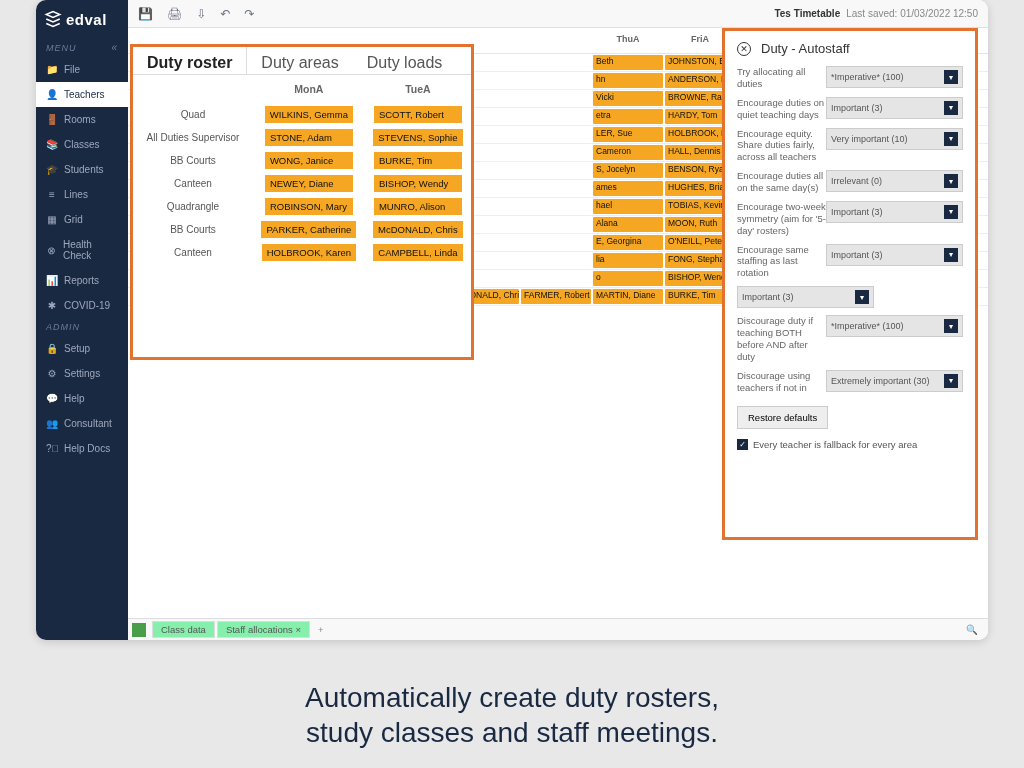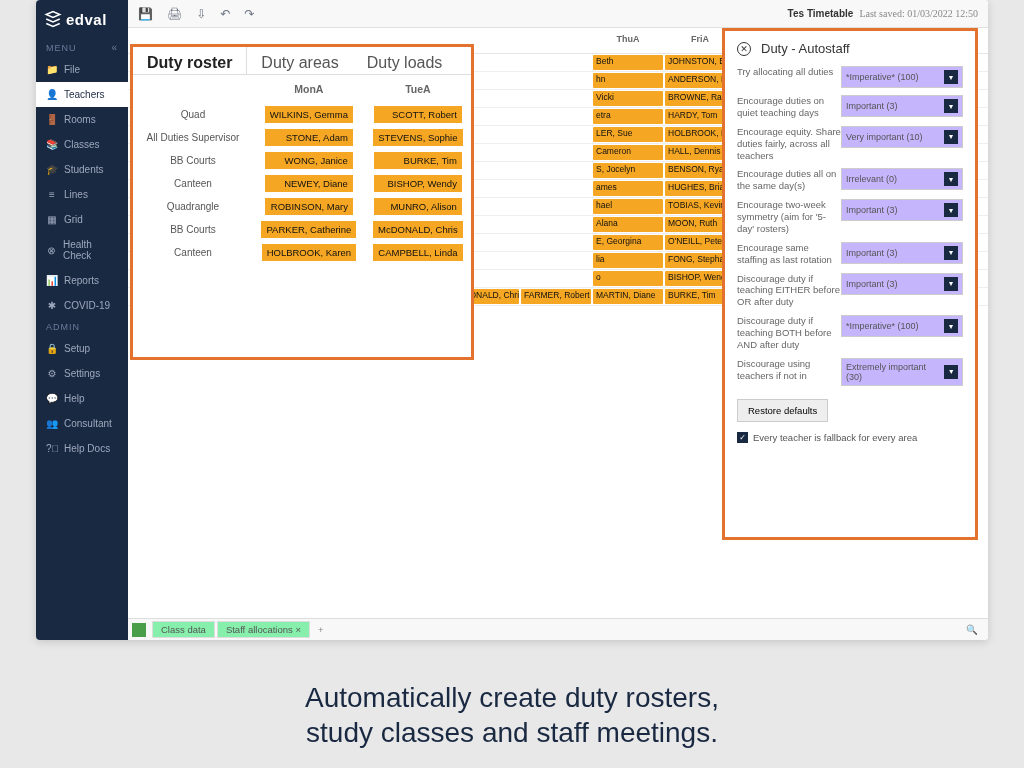--- a/index.html
+++ b/index.html
@@ -1,35 +1,35 @@
 <!DOCTYPE html>
 <html><head>
 <meta charset="utf-8">
 <style>
 * { box-sizing: border-box; margin: 0; padding: 0; }
 body { font-family: -apple-system, BlinkMacSystemFont, 'Segoe UI', Arial, sans-serif; background: #e8e8e8; width: 1024px; height: 768px; overflow: hidden; }
 
-.app-frame { position: absolute; left: 36px; top: 0; right: 36px; bottom: 128px; background: #f5f5f5; border-radius: 4px; box-shadow: 0 2px 8px rgba(0,0,0,0.15); display: flex; overflow: hidden; }
+.app-frame { position: absolute; left: 36px; top: 0; right: 36px; bottom: 128px; background: #f5f5f5; border-radius: 10px; box-shadow: 0 2px 8px rgba(0,0,0,0.15); display: flex; overflow: hidden; }
 
 .sidebar { width: 92px; background: #1a2942; color: #9ca8bd; font-size: 10px; flex-shrink: 0; }
 .logo { padding: 10px 8px; display: flex; align-items: center; gap: 4px; }
 .logo-icon { width: 18px; height: 18px; display: inline-block; }
 .logo-text { color: #fff; font-weight: 700; font-size: 15px; letter-spacing: 0.5px; }
-.menu-head { padding: 4px 10px; font-size: 9px; letter-spacing: 1px; color: #6b7a99; display: flex; justify-content: space-between; align-items: center; }
+.menu-head { padding: 4px 10px; font-size: 9px; letter-spacing: 1px; color: #6b7a99; display: flex; justify-content: space-between; align-items: center; font-style: italic; }
 .menu-collapse { font-size: 10px; }
 .nav-item { display: flex; align-items: center; gap: 6px; padding: 7px 10px; cursor: pointer; }
 .nav-item.active { background: #fff; color: #1a2942; }
 .nav-item .ic { width: 12px; text-align: center; font-size: 10px; }
 
 .main { flex: 1; display: flex; flex-direction: column; position: relative; background: #fff; }
 .toolbar { height: 28px; background: #f8f8f8; border-bottom: 1px solid #e0e0e0; display: flex; align-items: center; padding: 0 10px; gap: 14px; font-size: 11px; color: #6b7280; }
 .tb-ic { cursor: pointer; font-size: 12px; }
 .tb-right { margin-left: auto; display: flex; gap: 6px; align-items: center; font-size: 10px; }
 .doc-title { font-weight: 600; color: #333; }
-.saved { color: #888; font-family: Liberation Serif, serif; }
+.saved { color: #888; }
 .tab { padding: 7px 14px; cursor: pointer; color: #555; }
 .tab.active { background: #fff; border-right: 1px solid #ddd; font-weight: 600; color: #222; }
 
 .grid-area { flex: 1; position: relative; overflow: hidden; }
 
 .bg-grid { position: absolute; left: 0; right: 0; top: 0; font-size: 9px; }
 .bg-head { display: flex; height: 26px; border-bottom: 1px solid #e5e5e5; color: #666; }
 .bg-head-cell { flex: none; text-align: center; padding-top: 6px; font-weight: 600; }
 .col-time { width: 44px; }
 .col-area { width: 70px; }
@@ -40,28 +40,28 @@
 .name-cell { background: #f5a623; color: #111; font-size: 8.5px; padding: 1px 3px; margin: 1px; border-radius: 1px; height: 15px; overflow: hidden; white-space: nowrap; }
 
 .overlay { position: absolute; border: 3px solid #e2722e; background: #fff; }
 .ov-tabs { left: 2px; top: 16px; width: 344px; height: 316px; }
 .ov-tabs-inner-tabs { display: flex; border-bottom: 1px solid #ddd; height: 28px; }
 .ov-tabs-inner-tabs .tab.active { border-right: 1px solid #ddd; }
 .ov-table { width: 100%; border-collapse: collapse; font-size: 10.5px; }
 .ov-table th { color: #666; font-weight: 600; padding: 8px 4px; }
 .ov-table td { padding: 3px 4px; text-align: center; }
 .ov-table td.rowlabel { text-align: center; color: #555; font-size: 10px; }
-.ov-name { background: #f5a623; color: #111; padding: 3px 5px; font-size: 9.5px; display: inline-block; min-width: 88px; text-align: right; }
+.ov-name { background: #f5a623; color: #111; padding: 3px 5px; font-size: 9.5px; display: inline-block; min-width: 88px; text-align: left; }
 
 .ov-panel { left: 594px; top: 0; width: 256px; height: 512px; padding: 10px 12px; font-size: 9.5px; color: #555; }
 .panel-title { font-size: 13px; color: #333; margin-bottom: 10px; display: flex; align-items: center; gap: 10px; }
 .close-x { border: 1.5px solid #333; border-radius: 50%; width: 14px; height: 14px; display: inline-flex; align-items: center; justify-content: center; font-size: 9px; cursor: pointer; }
 .setting { display: flex; align-items: flex-start; margin-bottom: 7px; }
 .setting-label { flex: 1; line-height: 1.25; color: #666; }
-.setting-sel { width: 122px; background: #c4b5fd; border: 1px solid #ccc; padding: 3px 4px; font-size: 9px; display: flex; justify-content: space-between; align-items: center; cursor: pointer; }
+.setting-sel { width: 137px; background: #e5e5e5; border: 1px solid #ccc; padding: 3px 4px; font-size: 9px; display: flex; justify-content: space-between; align-items: center; cursor: pointer; }
 .sel-arrow { background: #1a2942; color: #fff; width: 14px; height: 14px; font-size: 8px; display: inline-flex; align-items: center; justify-content: center; margin-left: 3px; }
 .restore-btn { padding: 5px 10px; background: #eee; border: 1px solid #ccc; font-size: 9.5px; margin-top: 6px; cursor: pointer; }
 .checkbox-row { display: flex; align-items: center; gap: 5px; margin-top: 10px; font-size: 9.5px; color: #555; }
 .chk { width: 11px; height: 11px; background: #1a2942; color: #fff; display: inline-flex; align-items: center; justify-content: center; font-size: 8px; }
 
 .bottom-tabs { height: 22px; border-top: 1px solid #ddd; background: #f8f8f8; display: flex; align-items: center; font-size: 9.5px; color: #555; gap: 2px; padding: 0 4px; }
 .bt-tab { padding: 2px 8px; border: 1px solid #ddd; background: #86efac; cursor: pointer; }
 .bt-add { padding: 2px 6px; cursor: pointer; color: #888; }
 .bt-search { margin-left: auto; padding-right: 6px; cursor: pointer; color: #555; }
 .live-ind { width: 14px; height: 14px; background: #4a9e4a; margin-right: 4px; display: inline-block; }
@@ -519,21 +519,20 @@
               </div>
             </div>
             <div class="setting">
               <div class="setting-label">Encourage same staffing as last rotation</div>
     <div class="setting-sel">
                 <span>Important (3)</span>
                 <span class="sel-arrow">▾</span>
               </div>
             </div>
             <div class="setting">
-              <div class="setting-label">Discourage duty if teaching EITHER before OR after duty</div>
     <div class="setting-sel">
                 <span>Important (3)</span>
                 <span class="sel-arrow">▾</span>
               </div>
             </div>
             <div class="setting">
               <div class="setting-label">Discourage duty if teaching BOTH before AND after duty</div>
     <div class="setting-sel">
                 <span>*Imperative* (100)</span>
                 <span class="sel-arrow">▾</span>

